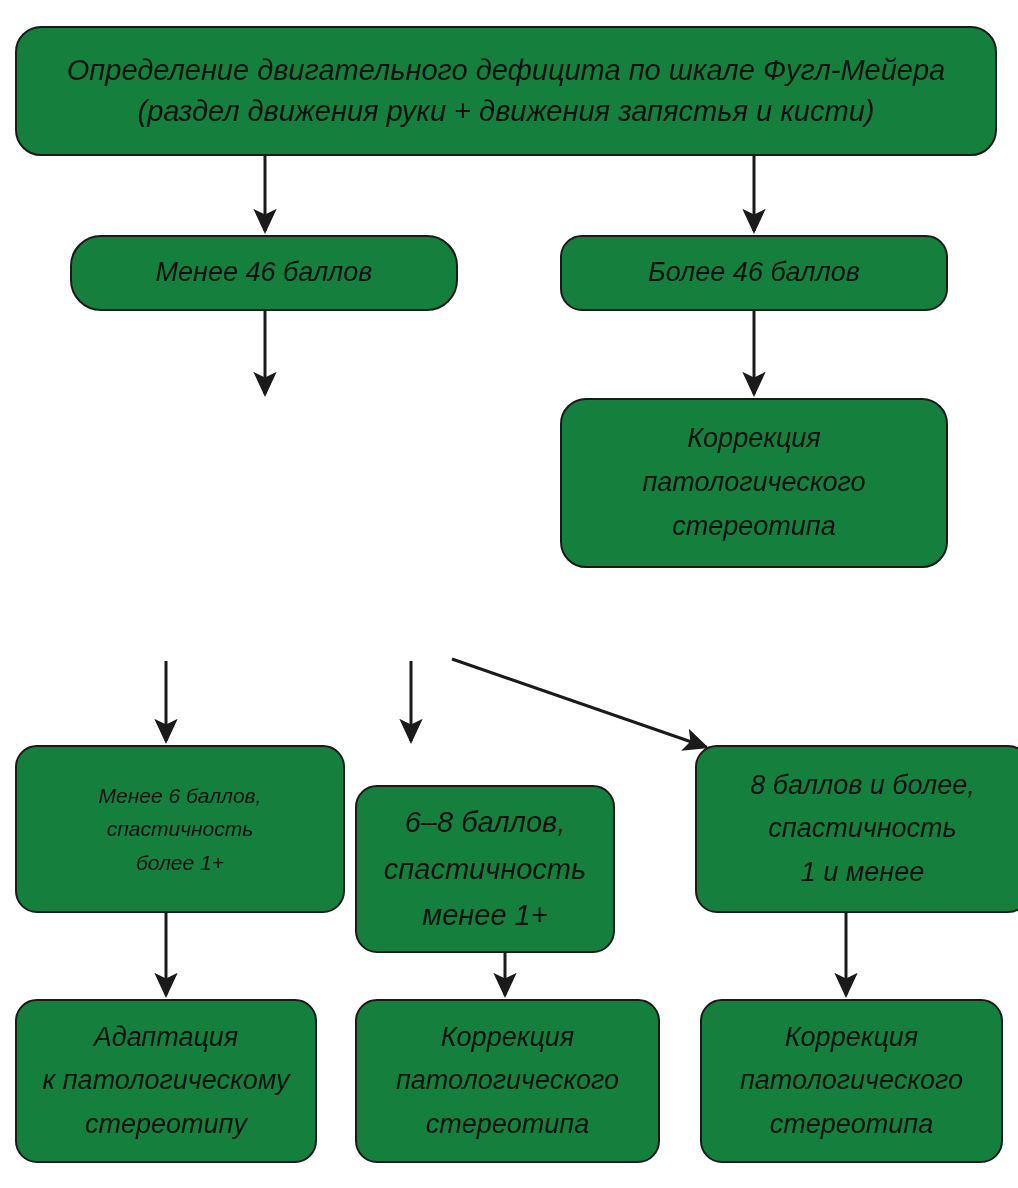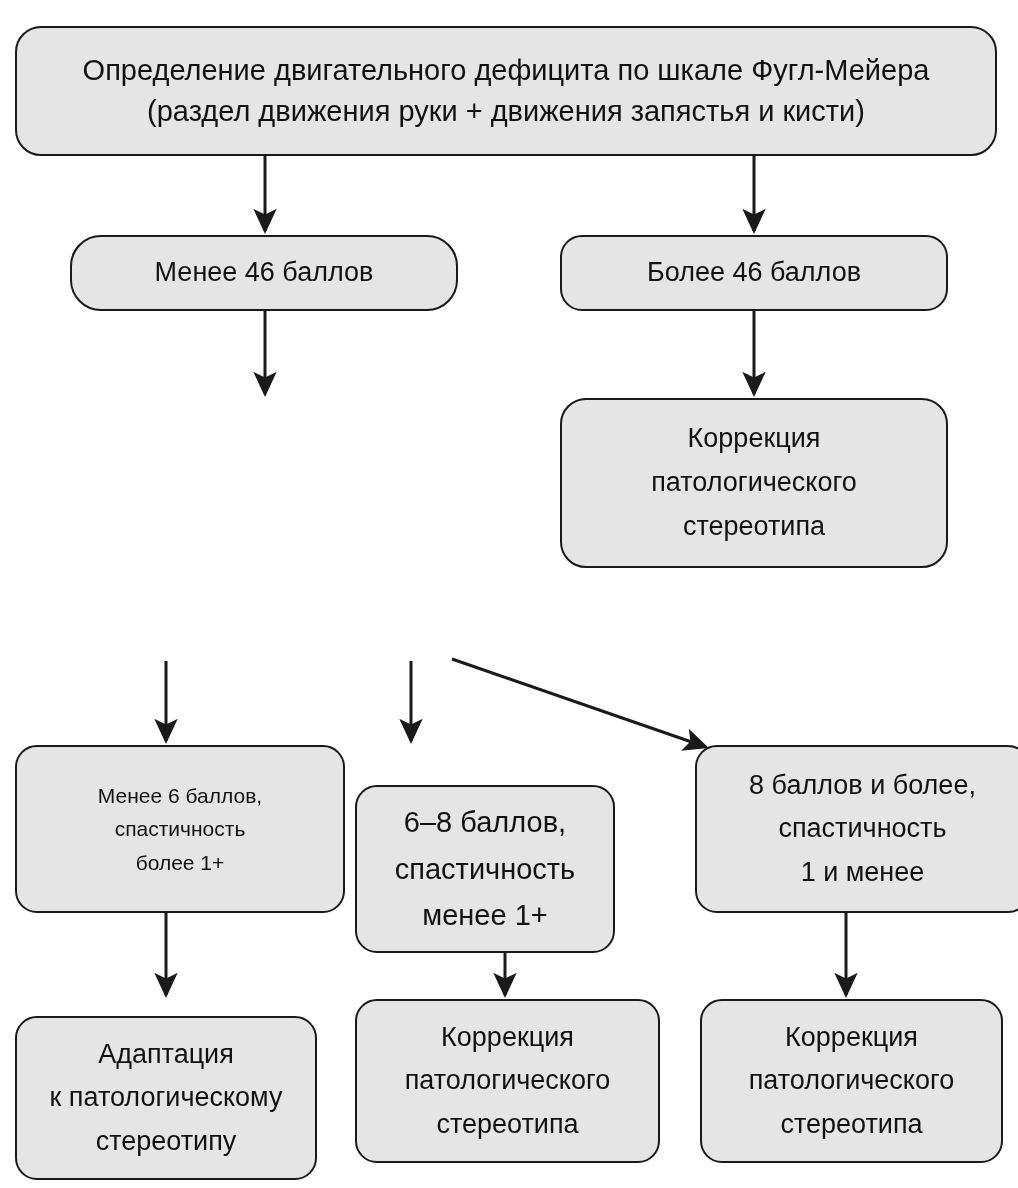--- a/index.html
+++ b/index.html
@@ -16,27 +16,28 @@
     width: 1018px;
     height: 1188px;
     background: #ffffff;
     overflow: hidden;
   }
   .node {
     position: absolute;
     box-sizing: border-box;
     border: 2.5px solid #1a1a1a;
     border-radius: 22px;
-    background: #e5e5e5;
+    background: #15803d;
     display: flex;
     align-items: center;
     justify-content: flex-start;
     text-align: center;
     color: #111111;
     z-index: 2;
+    font-style: italic;
   }
   .node .label {
     display: block;
     width: 100%;
     padding: 0 10px;
     white-space: pre-line;
     box-sizing: border-box;
   }
   
   #node-root {
@@ -70,21 +71,21 @@
   #node-lvl2 {
     left: 355px; top: 745px; width: 260px; height: 168px;
     font-size: 29px; line-height: 1.6; margin-top: 40px;
   }
   #node-lvl3 {
     left: 695px; top: 745px; width: 335px; height: 168px;
     font-size: 27px; line-height: 1.6;
   }
   #node-out1 {
     left: 15px; top: 999px; width: 302px; height: 164px;
-    font-size: 27px; line-height: 1.6; margin-top: 17px;
+    font-size: 27px; line-height: 1.6;
   }
   #node-out2 {
     left: 355px; top: 999px; width: 305px; height: 164px;
     font-size: 27px; line-height: 1.6;
   }
   #node-out3 {
     left: 700px; top: 999px; width: 303px; height: 164px;
     font-size: 27px; line-height: 1.6;
   }
   #edges {

